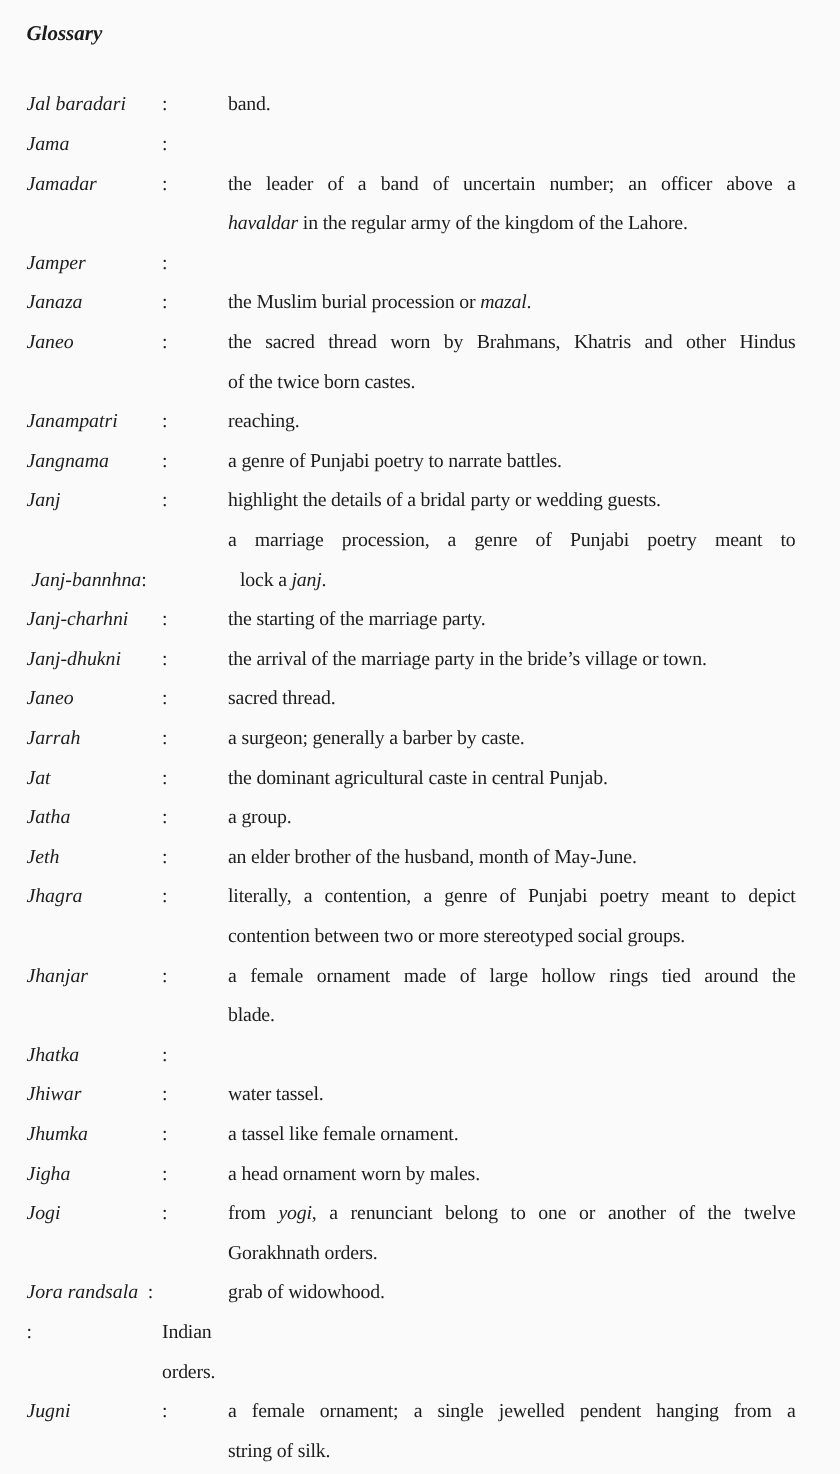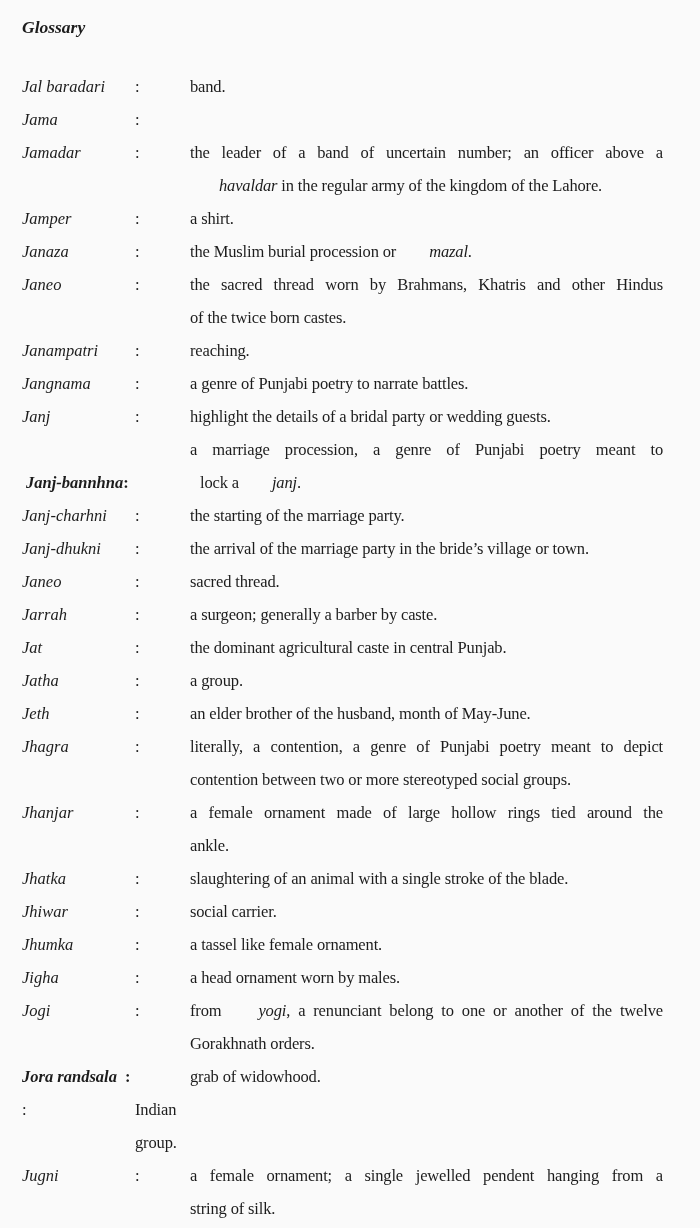--- a/index.html
+++ b/index.html
@@ -48,22 +48,22 @@
     letter-spacing: -0.15px;
   }
   .def-line {
     line-height: 33px;
   }
   .def-line.stretch {
     text-align: justify;
     text-align-last: justify;
     font-family: Liberation Serif, serif;
   }
-  .def i { font-style: italic; margin-left: 29px; }
-  .row.merge .term { grid-column: 1 / 3; font-weight: bold; }
+  .def i { font-style: italic; }
+  .row.merge .term { grid-column: 1 / 3; }
   .row.attached .term { padding-left: 4px; }
   .row.attached .def { padding-left: 10px; }
   .c-after { padding-left: 8px; font-style: normal; }
   .page-number {
     margin-top: 18px;
     text-align: center;
     font-size: 16.5px;
     line-height: 33px;
   }
 </style>
@@ -92,23 +92,20 @@
     <span class="colon">:</span>
     <span class="def">
           <div class="def-line stretch">the leader of a band of uncertain number; an officer above a</div>
           <div class="def-line"><i>havaldar</i> in the regular army of the kingdom of the Lahore.</div>
         </span>
   </div>
 
   <div class="row">
     <span class="term"><i>Jamper</i></span>
     <span class="colon">:</span>
-    <span class="def">
-          <div class="def-line">a shirt.</div>
-        </span>
   </div>
 
   <div class="row">
     <span class="term"><i>Janaza</i></span>
     <span class="colon">:</span>
     <span class="def">
           <div class="def-line">the Muslim burial procession or <i>mazal</i>.</div>
         </span>
   </div>
 
@@ -217,37 +214,34 @@
           <div class="def-line stretch">literally, a contention, a genre of Punjabi poetry meant to depict</div>
           <div class="def-line">contention between two or more stereotyped social groups.</div>
         </span>
   </div>
 
   <div class="row">
     <span class="term"><i>Jhanjar</i></span>
     <span class="colon">:</span>
     <span class="def">
           <div class="def-line stretch">a female ornament made of large hollow rings tied around the</div>
-          <div class="def-line">ankle.</div>
+          <div class="def-line">blade.</div>
         </span>
   </div>
 
   <div class="row">
     <span class="term"><i>Jhatka</i></span>
     <span class="colon">:</span>
-    <span class="def">
-          <div class="def-line">slaughtering of an animal with a single stroke of the blade.</div>
-        </span>
   </div>
 
   <div class="row">
     <span class="term"><i>Jhiwar</i></span>
     <span class="colon">:</span>
     <span class="def">
-          <div class="def-line">social carrier.</div>
+          <div class="def-line">water tassel.</div>
         </span>
   </div>
 
   <div class="row">
     <span class="term"><i>Jhumka</i></span>
     <span class="colon">:</span>
     <span class="def">
           <div class="def-line">a tassel like female ornament.</div>
         </span>
   </div>
@@ -273,21 +267,21 @@
     <span class="term"><i>Jora randsala</i><span class="c-after">:</span></span>
 
     <span class="def">
           <div class="def-line">grab of widowhood.</div>
         </span>
   </div>
 
   <div class="row">
     <span class="colon">:</span>
     <span class="def">
-          <div class="def-line">Indian group.</div>
+          <div class="def-line">Indian orders.</div>
         </span>
   </div>
 
   <div class="row">
     <span class="term"><i>Jugni</i></span>
     <span class="colon">:</span>
     <span class="def">
           <div class="def-line stretch">a female ornament; a single jewelled pendent hanging from a</div>
           <div class="def-line">string of silk.</div>
         </span>

